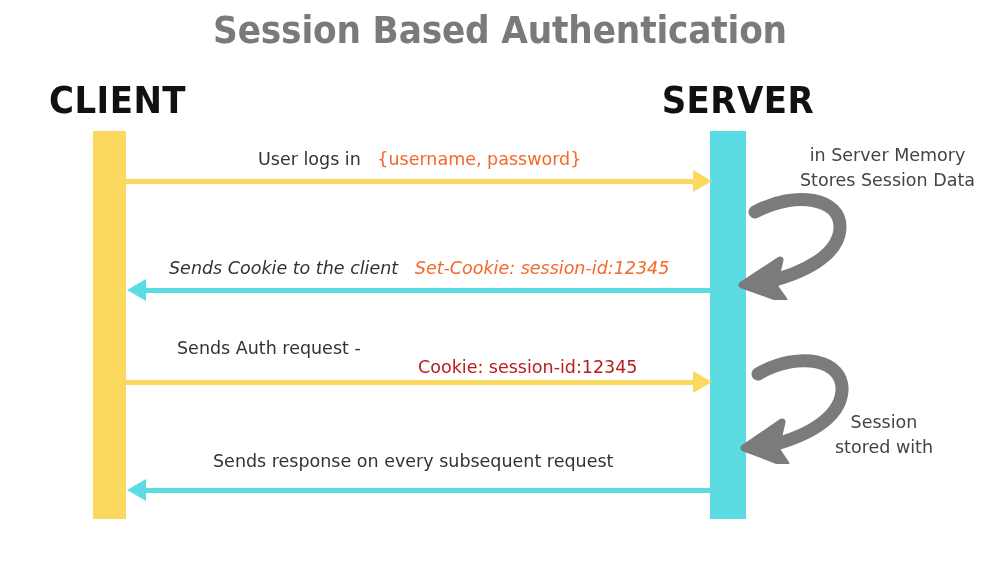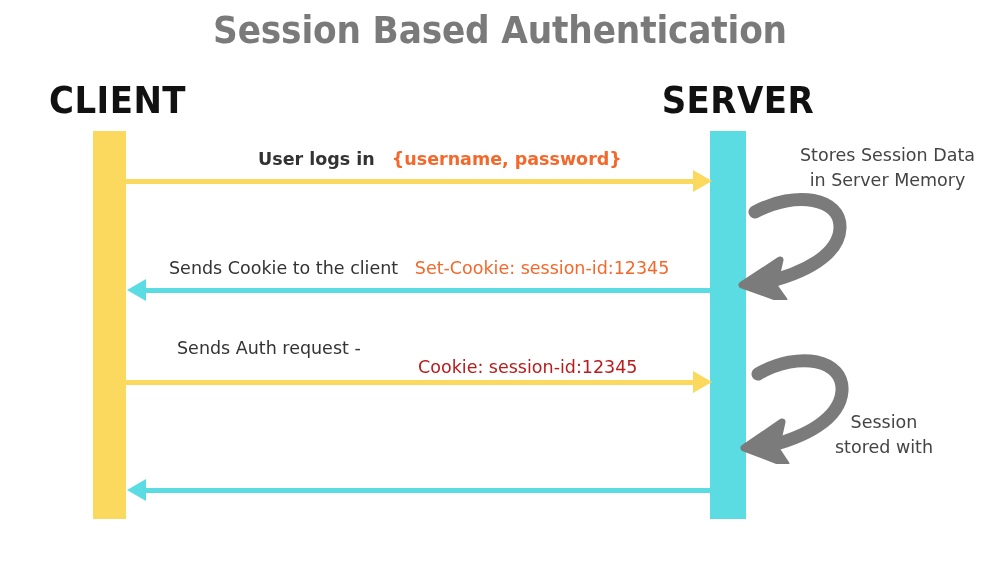--- a/index.html
+++ b/index.html
@@ -131,47 +131,48 @@
 <div class="canvas">
 
   <div class="diagram-title">Session Based Authentication</div>
 
   <div class="lane-label client">CLIENT</div>
   <div class="lane-label server">SERVER</div>
 
   <div class="lifeline client"></div>
   <div class="lifeline server"></div>
 
-  <div class="msg-caption" style="left:258px; top:148px;font-weight:bold;">
+  <div class="msg-caption" style="left:258px; top:148px;">
     <span>User logs in</span>
     <span class="token" style="margin-left:11px;">{username, password}</span>
   </div>
   <div class="msg-line yellow" style="left:126px; top:179px; width:578px;"></div>
   <div class="arrow-head right-yellow" style="left:693px; top:170px;"></div>
 
-  <div class="msg-caption" style="left:169px; top:257px;">
+  <div class="msg-caption" style="left:169px; top:257px;font-style:italic;">
     <span>Sends Cookie to the client</span>
     <span class="token" style="margin-left:11px;">Set-Cookie: session-id:12345</span>
   </div>
   <div class="msg-line cyan" style="left:145px; top:288px; width:568px;"></div>
   <div class="arrow-head left-cyan" style="left:127px; top:279px;"></div>
 
   <div class="caption-center" style="left:177px; top:337px; width:238px;">
     <div>Sends Auth request -</div>
   </div>
   <div class="msg-caption token" style="left:418px; top:356px; color:#b91c1c;">Cookie: session-id:12345</div>
   <div class="msg-line yellow" style="left:126px; top:380px; width:578px;"></div>
   <div class="arrow-head right-yellow" style="left:693px; top:371px;"></div>
 
+  <div class="msg-caption" style="left:213px; top:450px;">Sends response on every subsequent request</div>
   <div class="msg-line cyan" style="left:145px; top:488px; width:568px;"></div>
   <div class="arrow-head left-cyan" style="left:127px; top:479px;"></div>
 
   <div class="side-note" style="left:780px; top:143px; width:215px;">
+    <div>in Server Memory</div>
     <div>Stores Session Data</div>
-    <div>in Server Memory</div>
   </div>
 
   <svg class="curve-arrow" style="left:722px; top:188px;" width="130" height="112" viewBox="0 0 130 112">
     <path d="M33 24 C 74 2, 119 10, 118 40 C 117 66, 84 86, 36 96" fill="none" stroke="#7B7B7B" stroke-width="13" stroke-linecap="round"></path>
     <path d="M58 72 L 20 97 L 62 112 L 52 98 Z" fill="#7B7B7B" stroke="#7B7B7B" stroke-width="7" stroke-linejoin="round"></path>
   </svg>
 
   <div class="side-note" style="left:780px; top:410px; width:208px;">
     <div>Session</div>
     <div>stored with</div>

